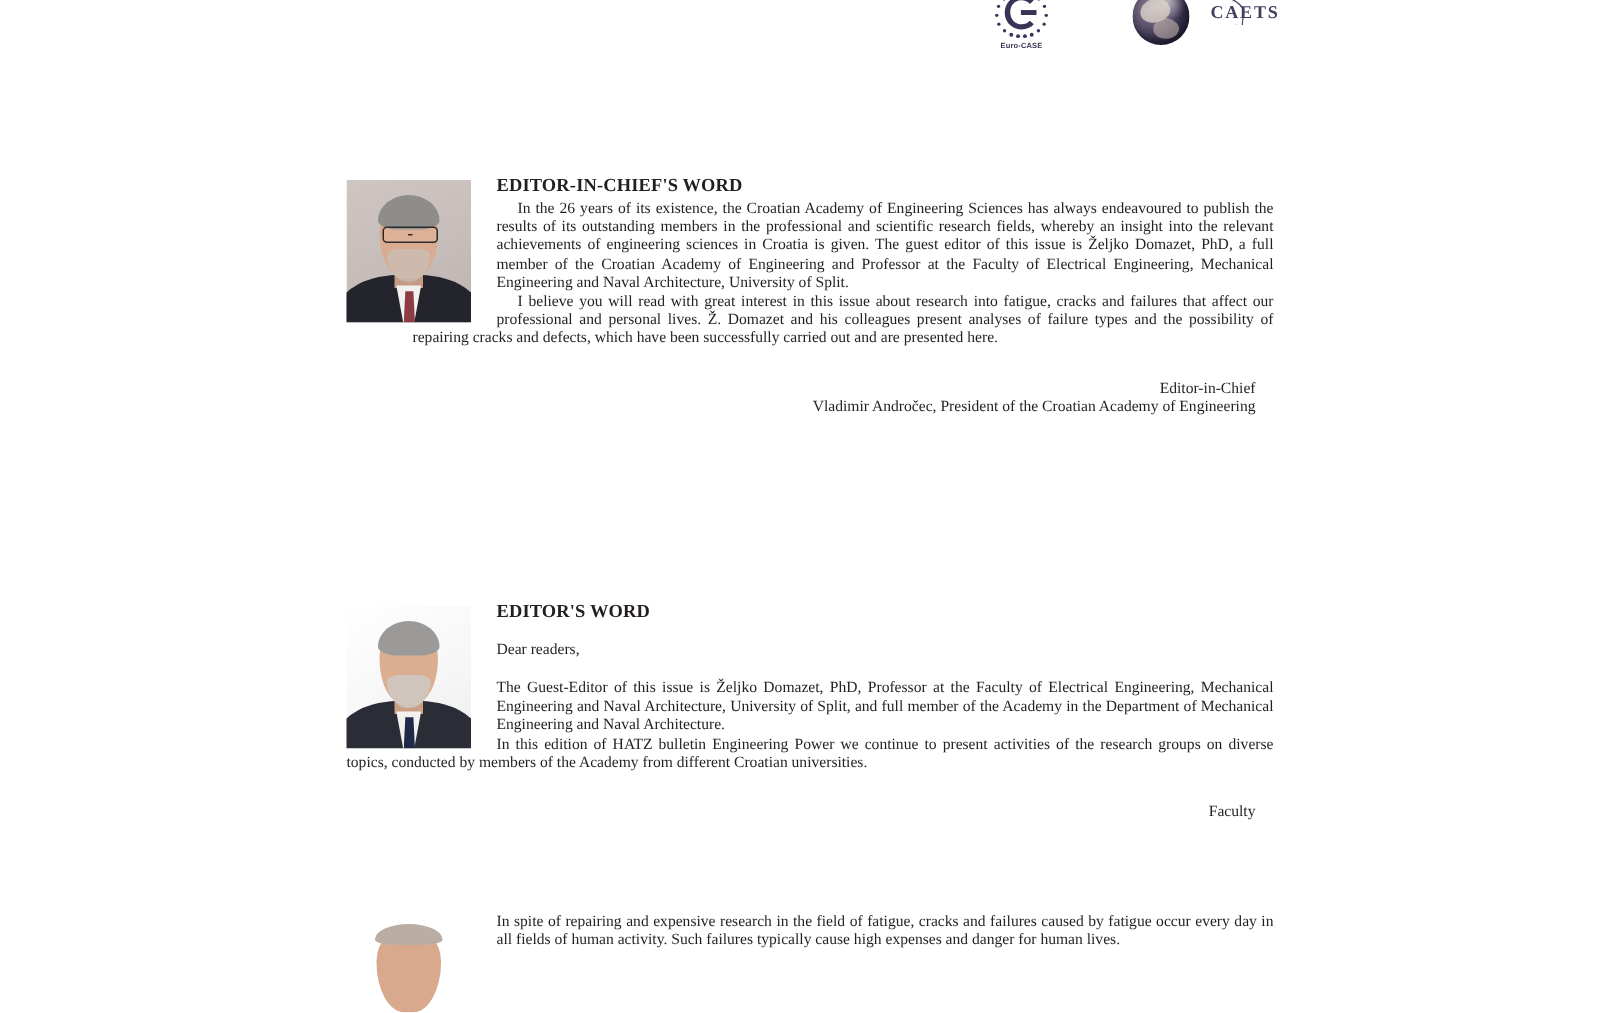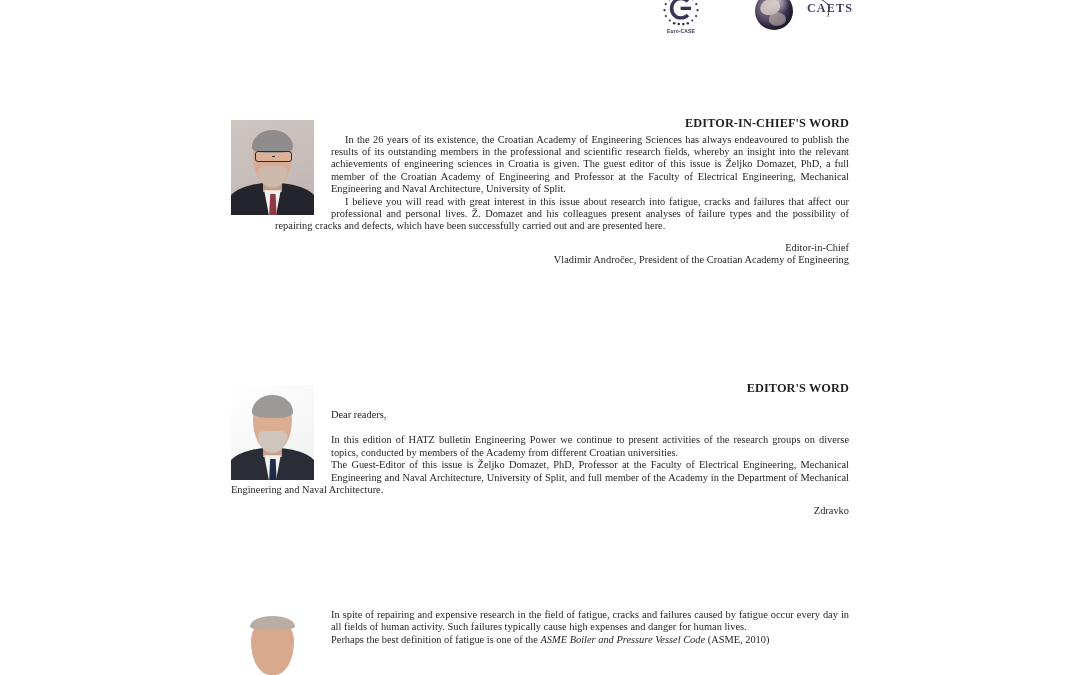--- a/index.html
+++ b/index.html
@@ -119,21 +119,21 @@
     color: #453c5e;
   }
 
   
   .block {
     position: absolute;
     left: 231px;
     width: 618px;
   }
   #block-editor-in-chief { top: 116px; }
-  #block-editors-word   { top: 381px; }
+  #block-editors-word   { top: 400px; }
   #block-foreword       { top: 609px; }
 
   .portrait {
     float: left;
     width: 83px;
     height: 95px;
     margin: 4px 17px 2px 0;
     position: relative;
     overflow: hidden;
   }
@@ -190,39 +190,38 @@
     left: 33%; top: 48%; width: 34%; height: 24%;
     border-radius: 30% 30% 52% 52% / 18% 18% 82% 82%;
   }
 
   .heading {
     font-weight: bold;
     font-size: 12.3px;
     line-height: 15px;
     margin: 0 0 2.5px 0;
     letter-spacing: 0.1px;
-    text-align: right;
   }
   .heading-italic { font-style: italic; }
 
   .para {
     margin: 0;
     font-size: 10.4px;
     line-height: 12.4px;
     text-align: justify;
     text-justify: inter-word;
     hyphens: manual;
   }
   .para + .para { margin-top: 0; }
   .para-indent { text-indent: 14px; margin-left: 44px; }
   .para-tight { margin: 13px; }
 
   .signoff {
     clear: both;
-    margin: 0;
+    margin: 12px;
     padding-top: 9px;
     font-size: 10.4px;
     line-height: 12.6px;
     text-align: right;
   }
   .signoff-line { display: block; }
 
   i, em { font-style: italic; }
 </style>
 </head>
@@ -299,32 +298,31 @@
       <div class="pt-neck" style="background:#c9a085"></div>
       <div class="pt-shirt"></div>
       <div class="pt-tie" style="background:#1e2a47"></div>
       <div class="pt-head" style="background:#dcae91"></div>
       <div class="pt-hair" style="background:#9c9a98"></div>
       <div class="pt-beard" style="background:rgba(205,202,199,0.82)"></div>
     </figure>
 
     <h2 class="heading">EDITOR'S WORD</h2>
     <p class="para para-tight">Dear readers,</p>
+    <p class="para">The Guest-Editor of this issue is Željko Domazet, PhD, Professor at the Faculty of Electrical Engineering, Mechanical Engineering and Naval Architecture, University of Split, and full member of the Academy in the Department of Mechanical Engineering and Naval Architecture.</p>
     <p class="para">In this edition of HATZ bulletin Engineering Power we continue to present activities of the research groups on diverse topics, conducted by members of the Academy from different Croatian universities.</p>
-    <p class="para">The Guest-Editor of this issue is Željko Domazet, PhD, Professor at the Faculty of Electrical Engineering, Mechanical Engineering and Naval Architecture, University of Split, and full member of the Academy in the Department of Mechanical Engineering and Naval Architecture.</p>
 
     <div class="signoff">
-      <span class="signoff-line">Zdravko</span>
+      <span class="signoff-line">Faculty</span>
     </div>
   </section>
 
   <section class="block" id="block-foreword">
     <figure class="portrait portrait-clip">
       <div class="pt-bg" style="background:#ffffff"></div>
       <div class="pt-head" style="background:#d9a98d;left:24%;top:8%;width:52%;height:92%"></div>
       <div class="pt-hair" style="background:#b9ada4;left:23%;top:5%;width:54%;height:22%"></div>
     </figure>
 
     <p class="para">In spite of repairing and expensive research in the field of fatigue, cracks and failures caused by fatigue occur every day in all fields of human activity. Such failures typically cause high expenses and danger for human lives.</p>
-    <p class="para"><span>Perhaps the best definition of fatigue is one of the </span><i>ASME Boiler and Pressure Vessel Code</i><span> (ASME, 2010)</span></p>
   </section>
 
 </div>
 
 </body></html>

